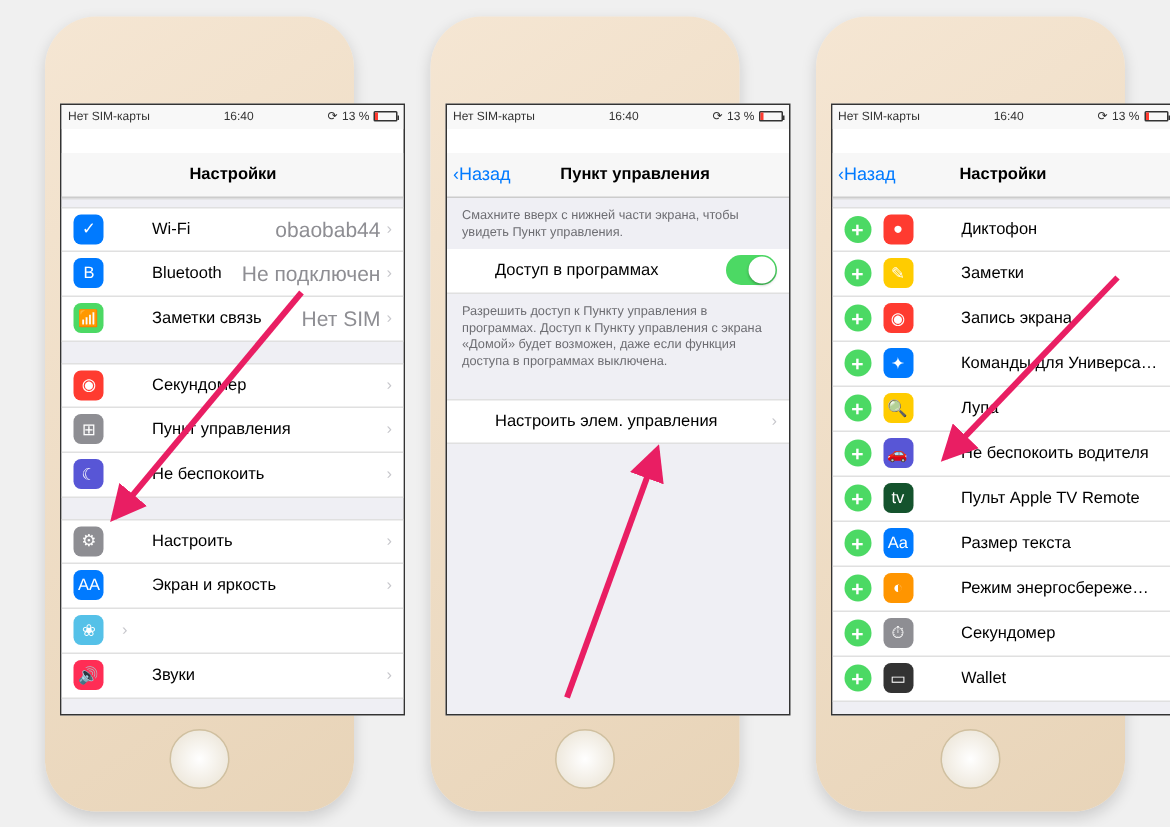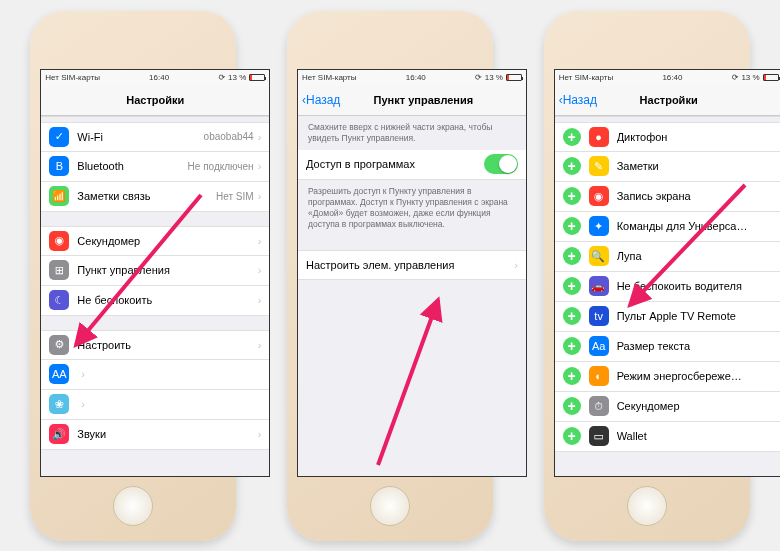--- a/index.html
+++ b/index.html
@@ -3,33 +3,33 @@
 <meta charset="utf-8">
 <style>
   * { box-sizing: border-box; margin: 0; padding: 0; }
   body { background: #f0f0f0; font-family: -apple-system, Helvetica, Arial, sans-serif; width: 780px; height: 551px; position: relative; }
   .phones { display: flex; justify-content: space-around; align-items: center; height: 100%; padding: 0 5px; }
   .phone { width: 206px; height: 530px; background: linear-gradient(145deg,#f5e6d3,#e8d4b8); border-radius: 34px; padding: 58px 10px 50px 10px; position: relative; box-shadow: 0 4px 10px rgba(0,0,0,0.15); }
   .phone::after { content:""; position:absolute; bottom:15px; left:50%; transform:translateX(-50%); width:38px; height:38px; border-radius:50%; background: radial-gradient(circle,#fff,#e8e0d0); border:1px solid #d0c0a0; }
   .screen { width: 230px; height: 408px; background:#fff; border:1px solid #333; overflow:hidden; font-size:11px; color:#000; position:relative; }
   .statusbar { height:16px; background:#f8f8f8; display:flex; align-items:center; justify-content:space-between; padding:0 4px; font-size:8px; color:#333; }
   .sb-left, .sb-right { display:flex; align-items:center; gap:3px; }
-  .navbar { height:30px; background:#f7f7f7; border-bottom:1px solid #ccc; display:flex; align-items:center; position:relative; }
+  .navbar { height:30px; background:#f7f7f7; border-bottom:1px solid #ccc; display:flex; align-items:center; position:relative;margin-top:16px; }
   .nav-back { color:#007aff; font-size:12px; padding-left:4px; display:flex; align-items:center; }
   .nav-title { position:absolute; left:50%; transform:translateX(-50%); font-weight:600; white-space:nowrap; }
   .nav-title.shifted { left:55%; }
   .content { background:#efeff4; height:362px; overflow:hidden; }
   .group { margin-top:14px; }
   .group.tight { margin-top:0; }
   .row { background:#fff; height:30px; border-bottom:1px solid #e0e0e0; display:flex; align-items:center; padding:0 8px; position:relative; }
   .row:first-child { border-top:1px solid #e0e0e0; }
   .icon { width:20px; height:20px; border-radius:5px; margin-right:8px; display:flex; align-items:center; justify-content:center; font-size:11px; color:#fff; flex-shrink:0; }
   .plus { width:18px; height:18px; border-radius:50%; background:#4cd964; color:#fff; display:flex; align-items:center; justify-content:center; font-size:14px; font-weight:bold; margin-right:8px; flex-shrink:0; }
-  .label { flex:1; color:#000; white-space:nowrap; overflow:hidden; text-overflow:ellipsis; }
-  .value { color:#8e8e93; font-size:10px; }
+  .label { flex:1; color:#000; white-space:nowrap; overflow:hidden; text-overflow:ellipsis;margin-left:24px; }
+  .value { color:#8e8e93; font-size:14px; }
   .chevron { color:#c7c7cc; margin-left:4px; }
   .footnote { padding:6px 10px; font-size:8.5px; color:#6d6d72; line-height:1.3; }
   .toggle { width:34px; height:20px; background:#4cd964; border-radius:10px; position:relative; }
   .toggle::after { content:""; position:absolute; right:1px; top:1px; width:18px; height:18px; background:#fff; border-radius:50%; box-shadow:0 1px 2px rgba(0,0,0,0.3); }
   .arrow { position:absolute; pointer-events:none; z-index:10; }
   .battery { display:inline-block; width:16px; height:7px; border:1px solid #333; border-radius:1px; position:relative; }
   .battery::after { content:""; position:absolute; right:-2px; top:1.5px; width:1px; height:3px; background:#333; }
   .battery-fill { position:absolute; left:0; top:0; width:2px; height:5px; background:#ff3b30; }
   .cut { height:6px; background:#efeff4; border-top:1px solid #ddd; }
 </style>
@@ -96,20 +96,21 @@
             </div>
           </div>
       <div class="group" id="p1g3">
             <div class="row">
               <div class="icon" style="background: rgb(142, 142, 147);">⚙</div>
               <span class="label">Настроить</span>
               <span class="chevron">›</span>
             </div>
             <div class="row">
               <div class="icon" style="background: rgb(0, 122, 255);">AA</div>
+              <span class="label">Экран и яркость</span>
               <span class="chevron">›</span>
             </div>
             <div class="row">
               <div class="icon" style="background: rgb(85, 193, 232);">❀</div>
               <span class="chevron">›</span>
             </div>
             <div class="row">
               <div class="icon" style="background: rgb(255, 45, 85);">🔊</div>
               <span class="label">Звуки</span>
               <span class="chevron">›</span>
@@ -218,21 +219,21 @@
               <div class="icon" style="background: rgb(255, 204, 0);">🔍</div>
               <span class="label">Лупа</span>
             </div>
             <div class="row">
               <div class="plus">+</div>
               <div class="icon" style="background: rgb(88, 86, 214);">🚗</div>
               <span class="label">Не беспокоить водителя</span>
             </div>
             <div class="row">
               <div class="plus">+</div>
-              <div class="icon" style="background: #1d4ed8;">tv</div>
+              <div class="icon" style="background: #14532d;">tv</div>
               <span class="label">Пульт Apple TV Remote</span>
             </div>
             <div class="row">
               <div class="plus">+</div>
               <div class="icon" style="background: rgb(0, 122, 255);">Aa</div>
               <span class="label">Размер текста</span>
             </div>
             <div class="row">
               <div class="plus">+</div>
               <div class="icon" style="background: rgb(255, 149, 0);">◐</div>

